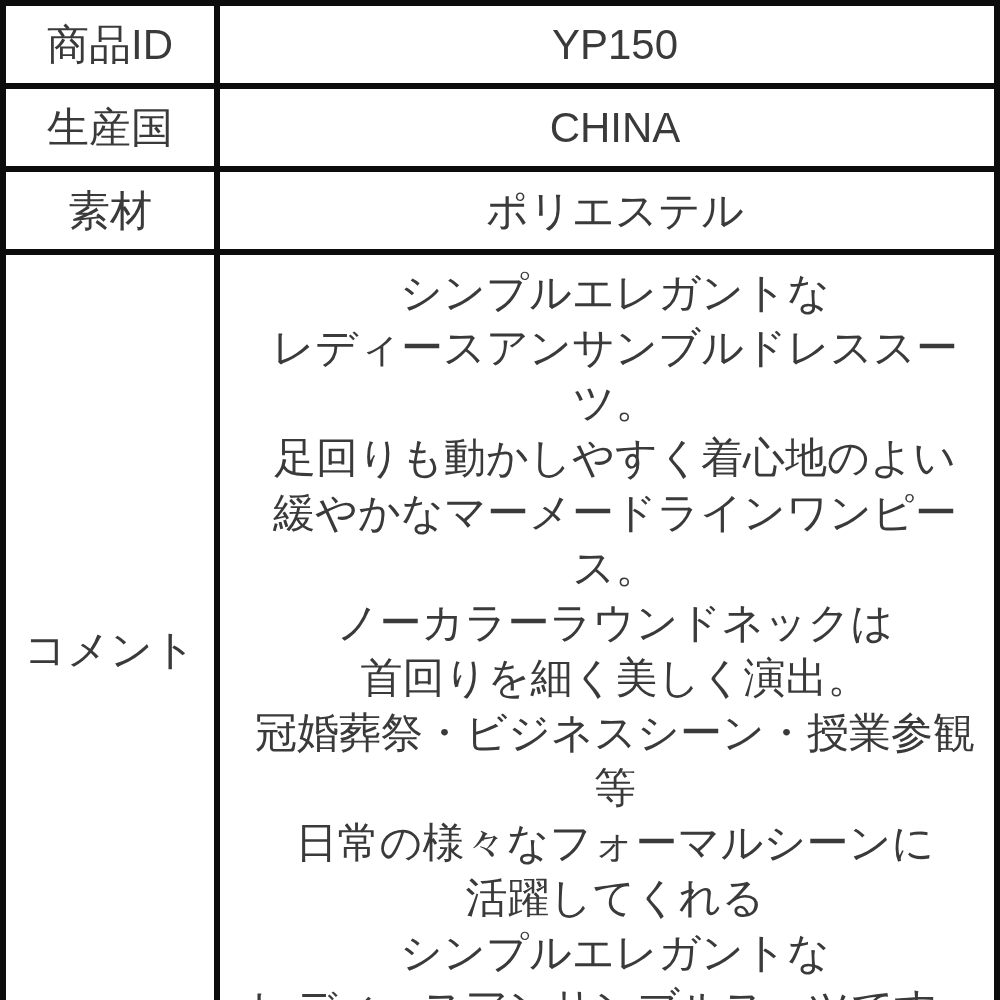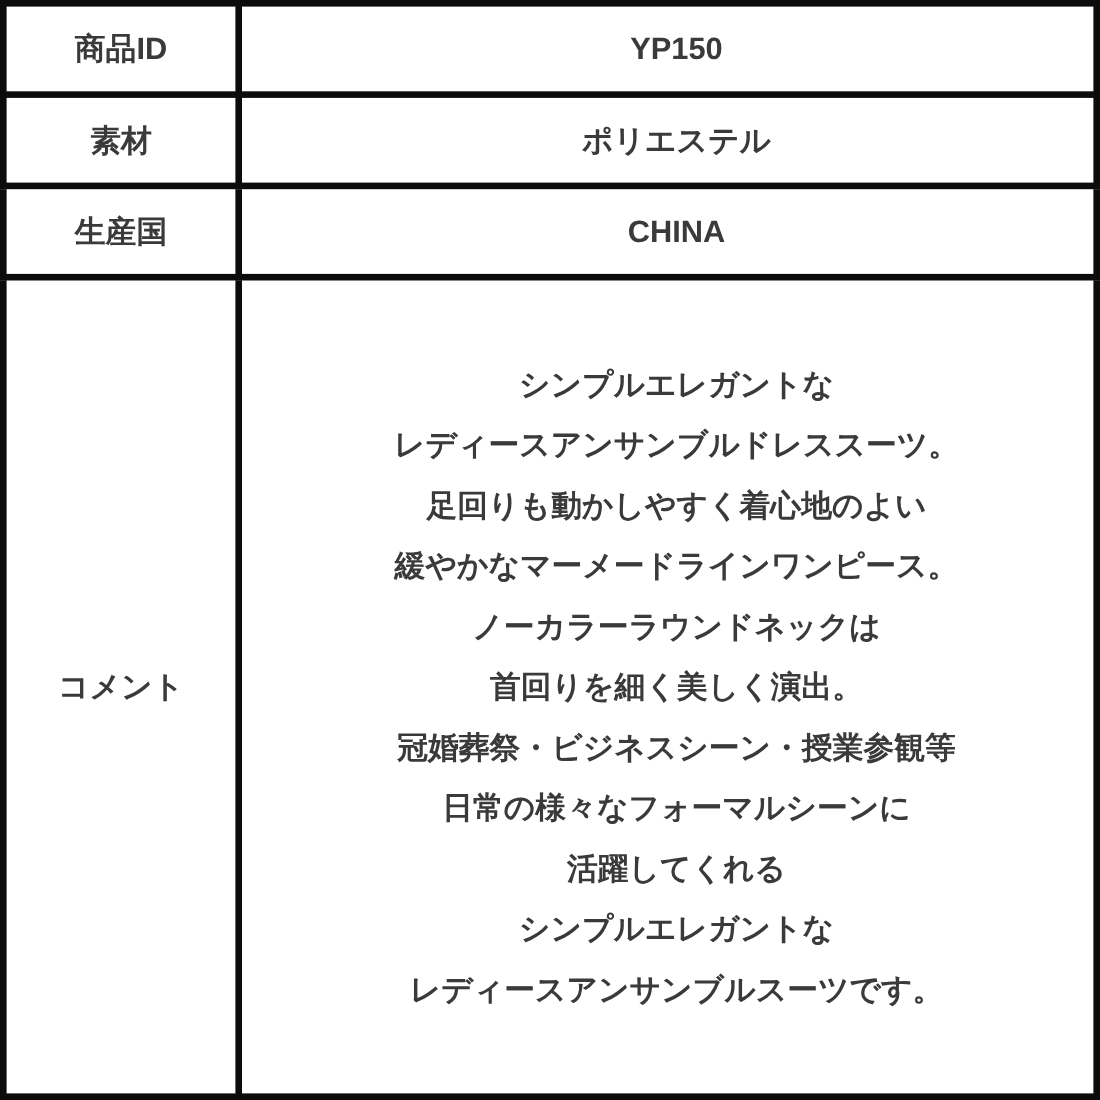--- a/index.html
+++ b/index.html
@@ -17,22 +17,22 @@
   table.spec{
     width:1000px;
     height:1000px;
     border-collapse:collapse;
     table-layout:fixed;
   }
   table.spec th,
   table.spec td{
     border:6px solid var(--border);
     vertical-align:middle;
-    font-size:28px;
-    font-weight:bold;
+    font-size:42px;
+    font-weight:normal;
     color:var(--text);
   }
   table.spec th.label-cell{
     width:214px;
     text-align:center;
     padding:0 6px;
   }
   table.spec td.value-cell{
     text-align:center;
     padding-left:30px;
@@ -49,26 +49,26 @@
 </head>
 <body>
 
 <table class="spec">
   <tbody>
     <tr class="row-regular">
       <th class="label-cell">商品ID</th>
       <td class="value-cell">YP150</td>
     </tr>
     <tr class="row-regular">
+      <th class="label-cell">生産国</th>
+      <td class="value-cell">CHINA</td>
+    </tr>
+    <tr class="row-regular">
       <th class="label-cell">素材</th>
       <td class="value-cell">ポリエステル</td>
-    </tr>
-    <tr class="row-regular">
-      <th class="label-cell">生産国</th>
-      <td class="value-cell">CHINA</td>
     </tr>
     <tr class="row-comment">
       <th class="label-cell">コメント</th>
       <td class="value-cell">シンプルエレガントな
 レディースアンサンブルドレススーツ。
 足回りも動かしやすく着心地のよい
 緩やかなマーメードラインワンピース。
 ノーカラーラウンドネックは
 首回りを細く美しく演出。
 冠婚葬祭・ビジネスシーン・授業参観等

